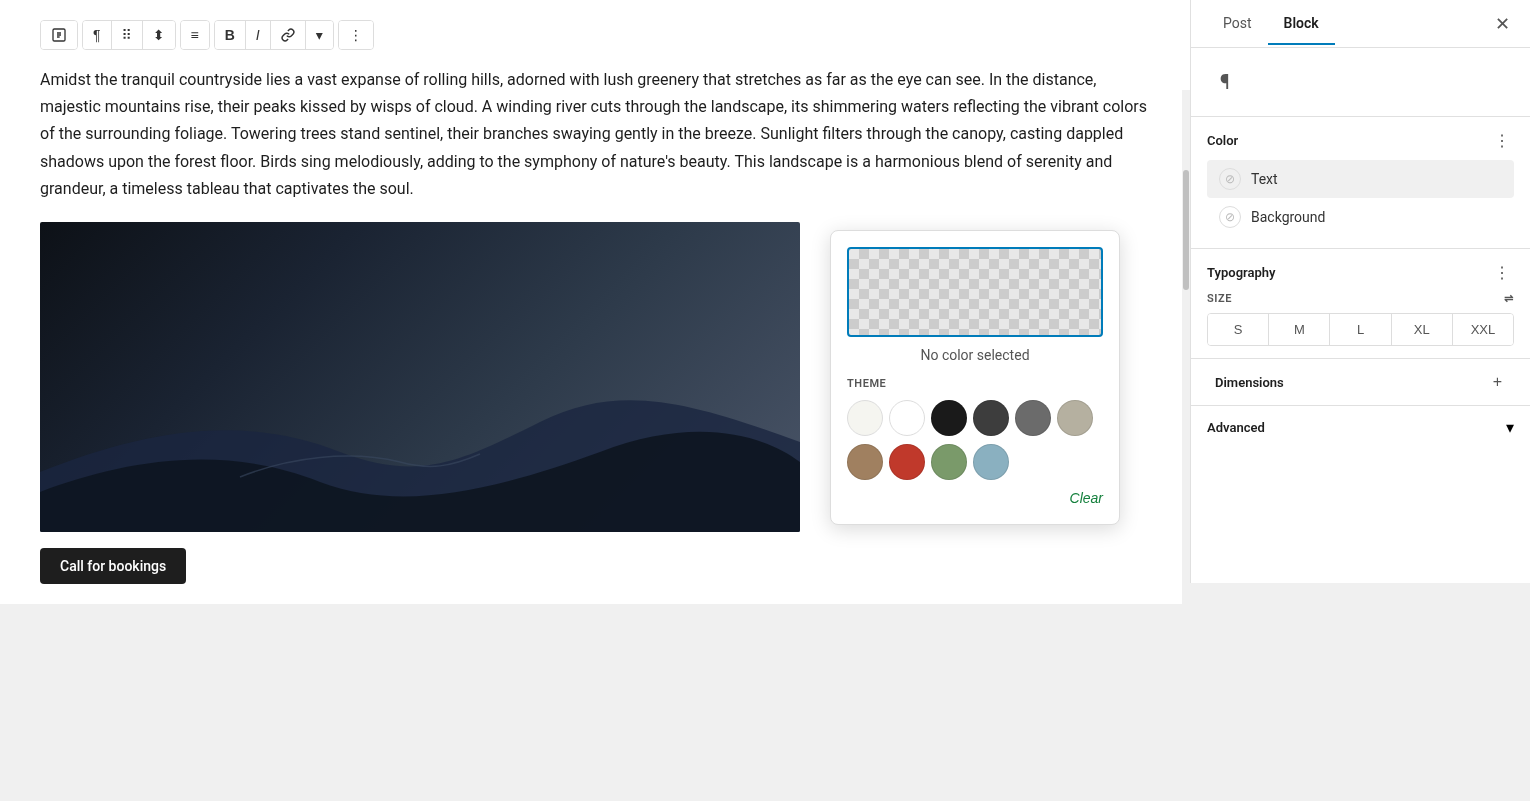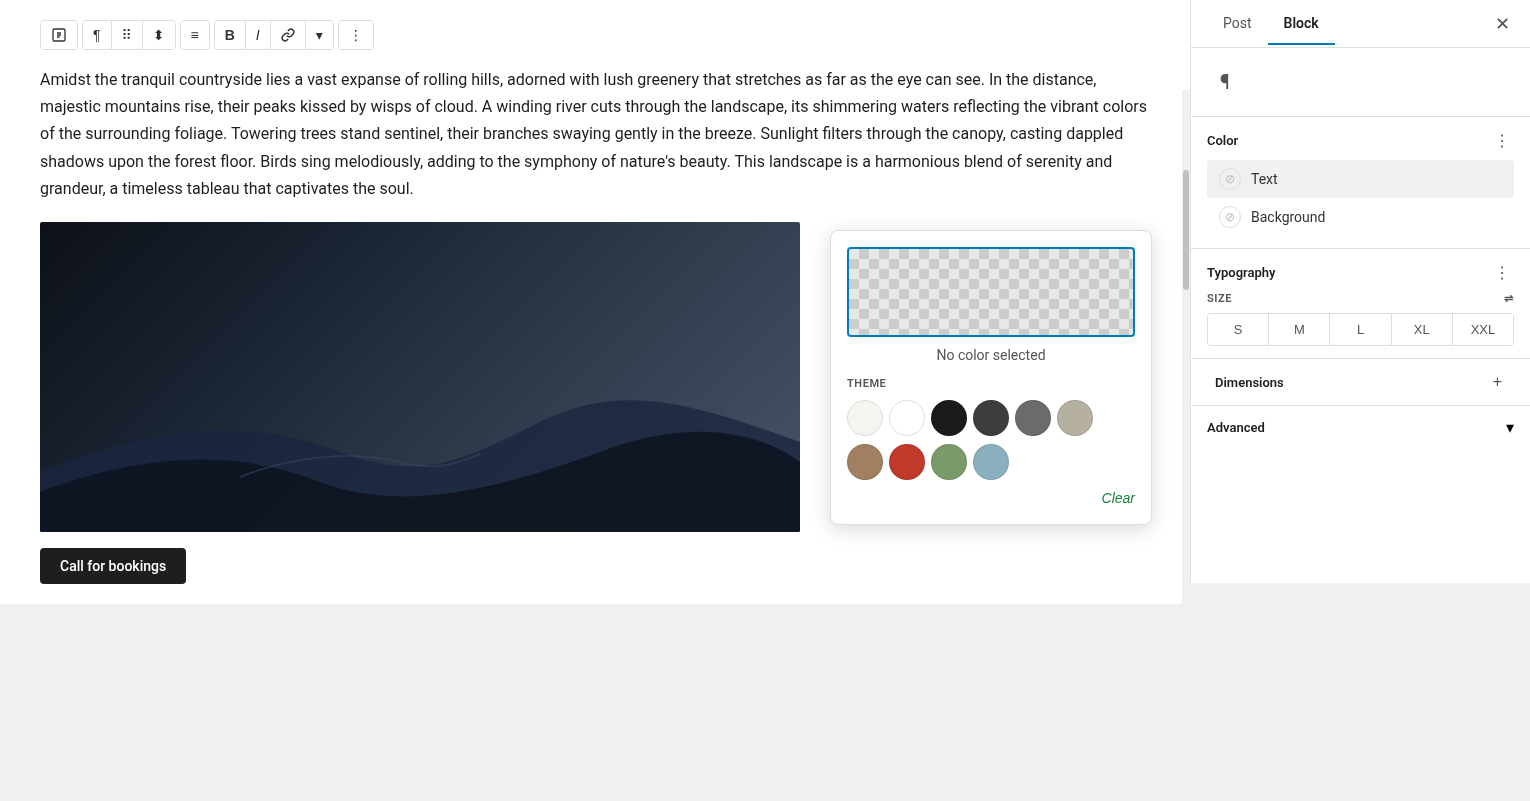--- a/index.html
+++ b/index.html
@@ -88,21 +88,21 @@
       border-radius: 4px;
       font-size: 14px;
       font-weight: 500;
     }
 
     
     .color-picker-popup {
       position: absolute;
       top: 230px;
       left: 830px;
-      width: 322px;
+      width: 290px;
       background: #fff;
       border: 1px solid #ddd;
       border-radius: 8px;
       box-shadow: 0 4px 20px rgba(0,0,0,0.15);
       padding: 16px;
       z-index: 100;
     }
     .color-preview-area {
       border: 2px solid #007cba;
       border-radius: 4px;

